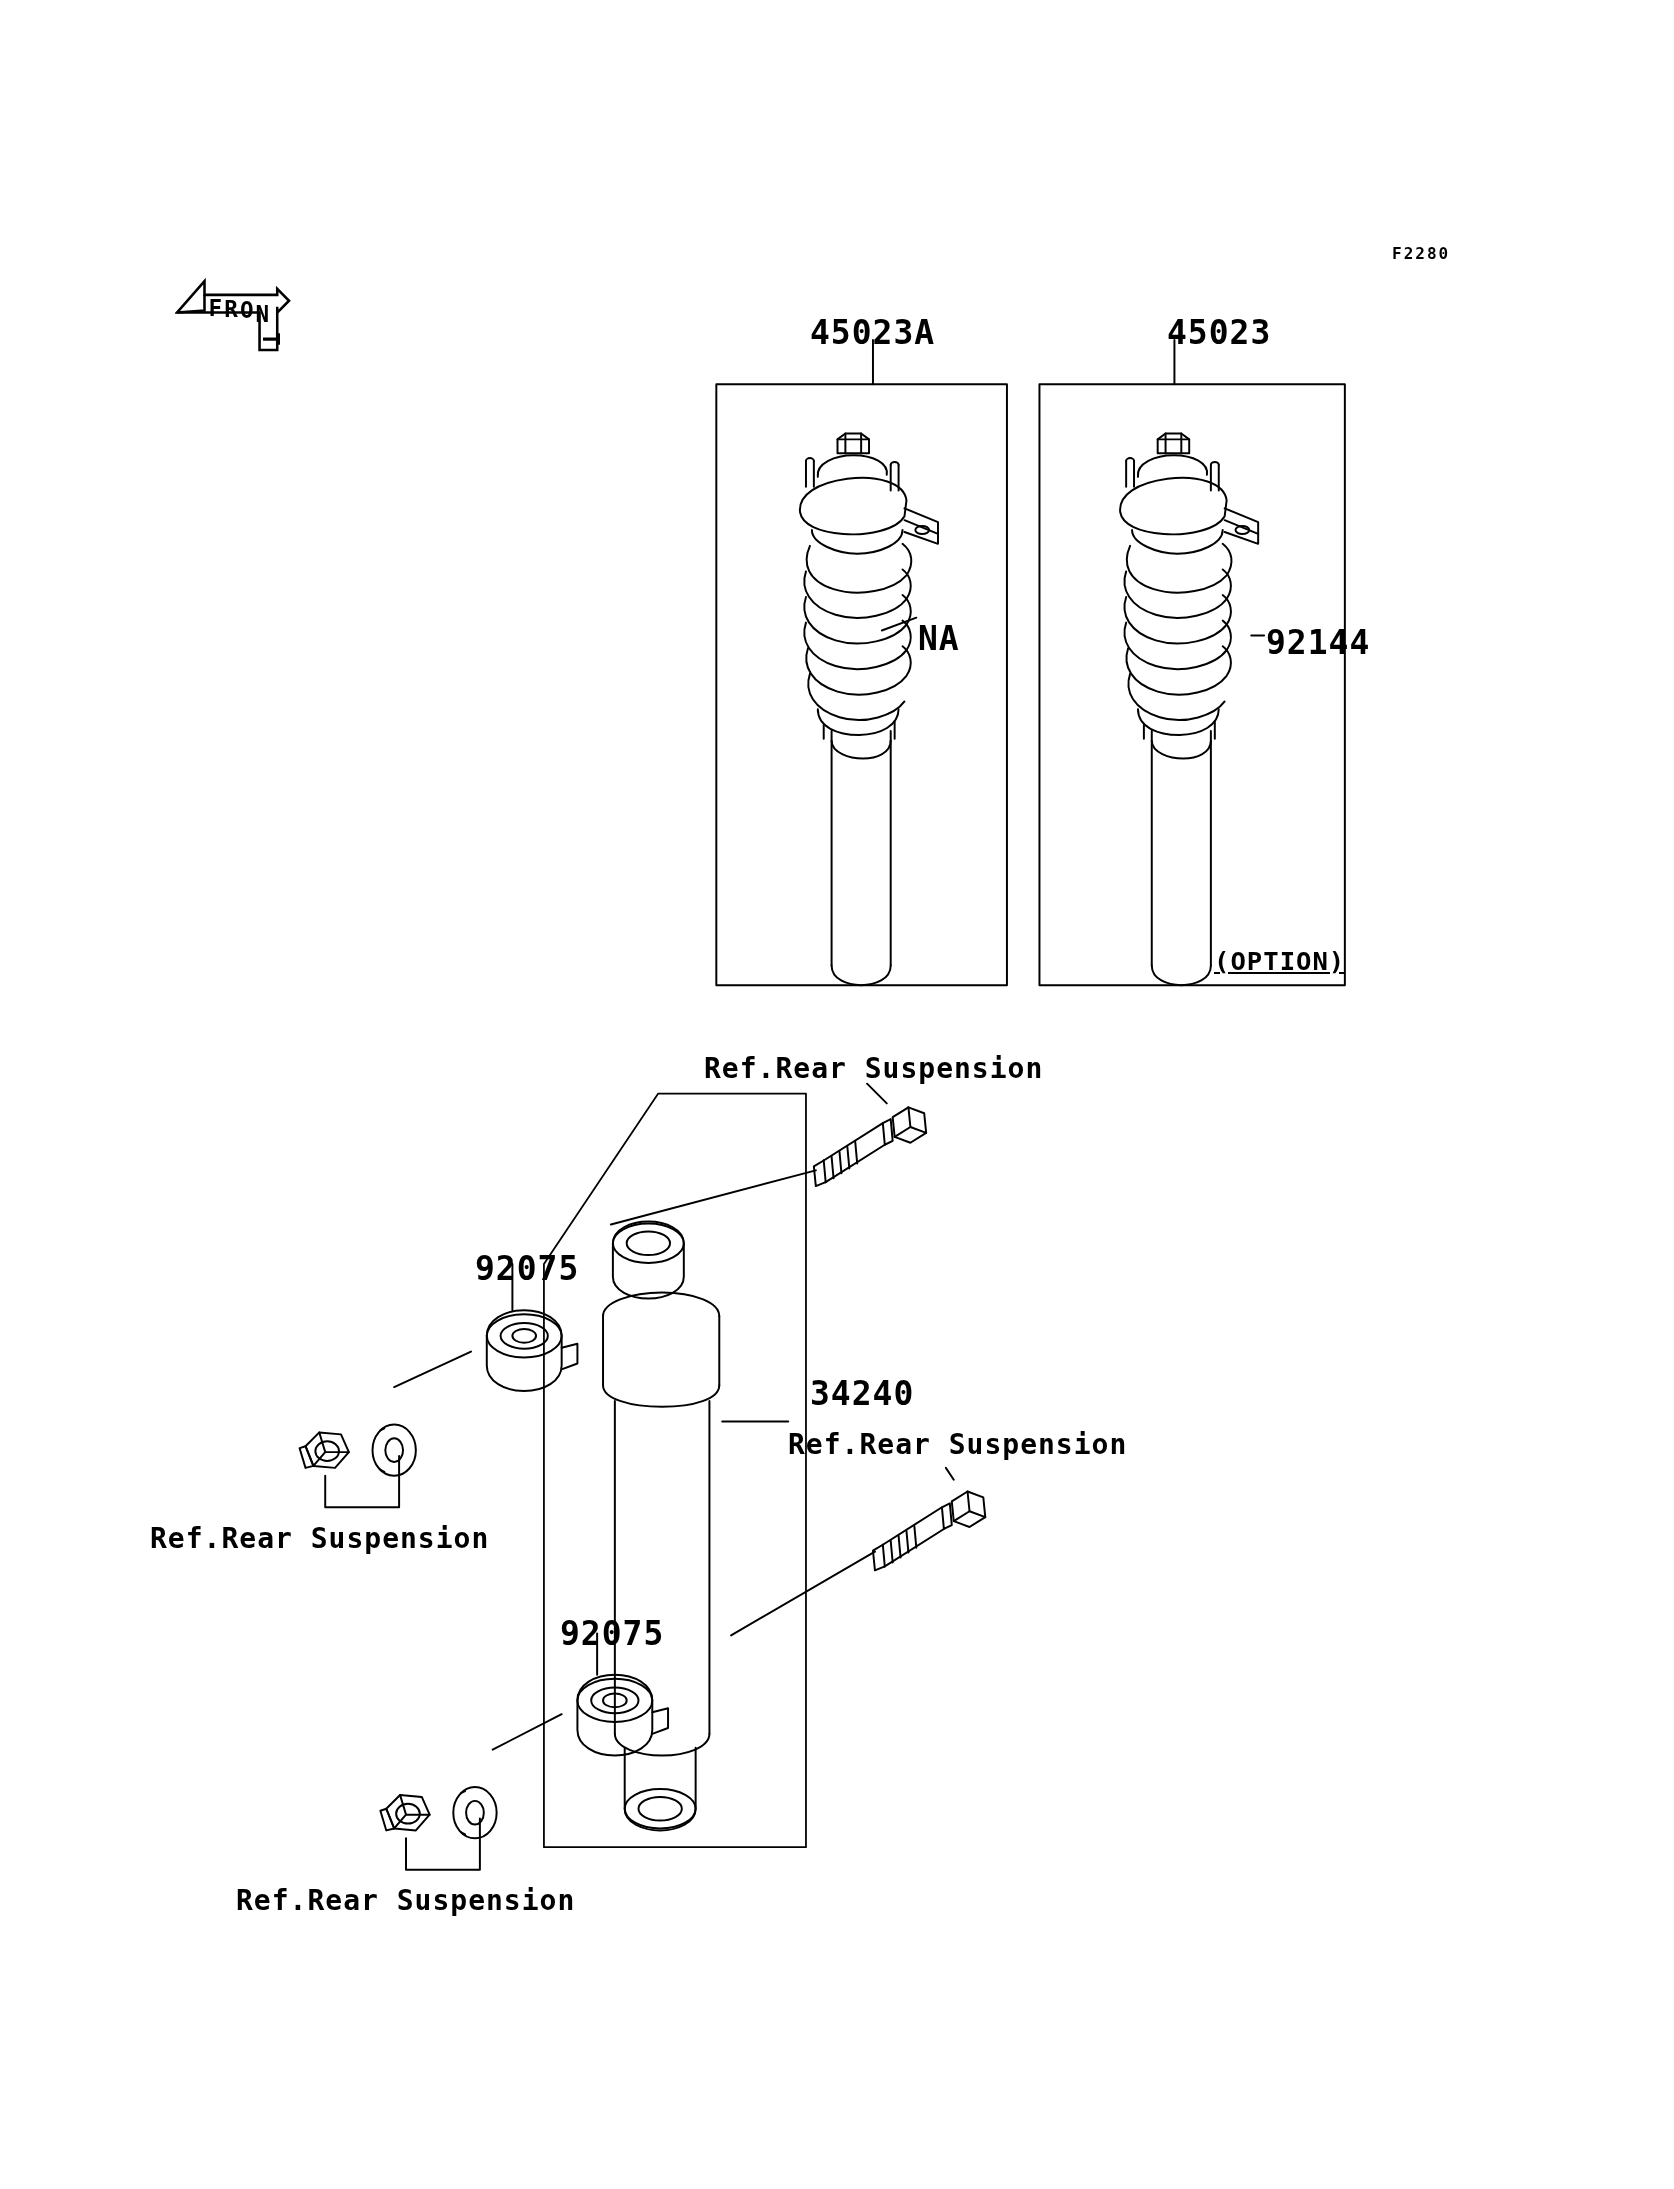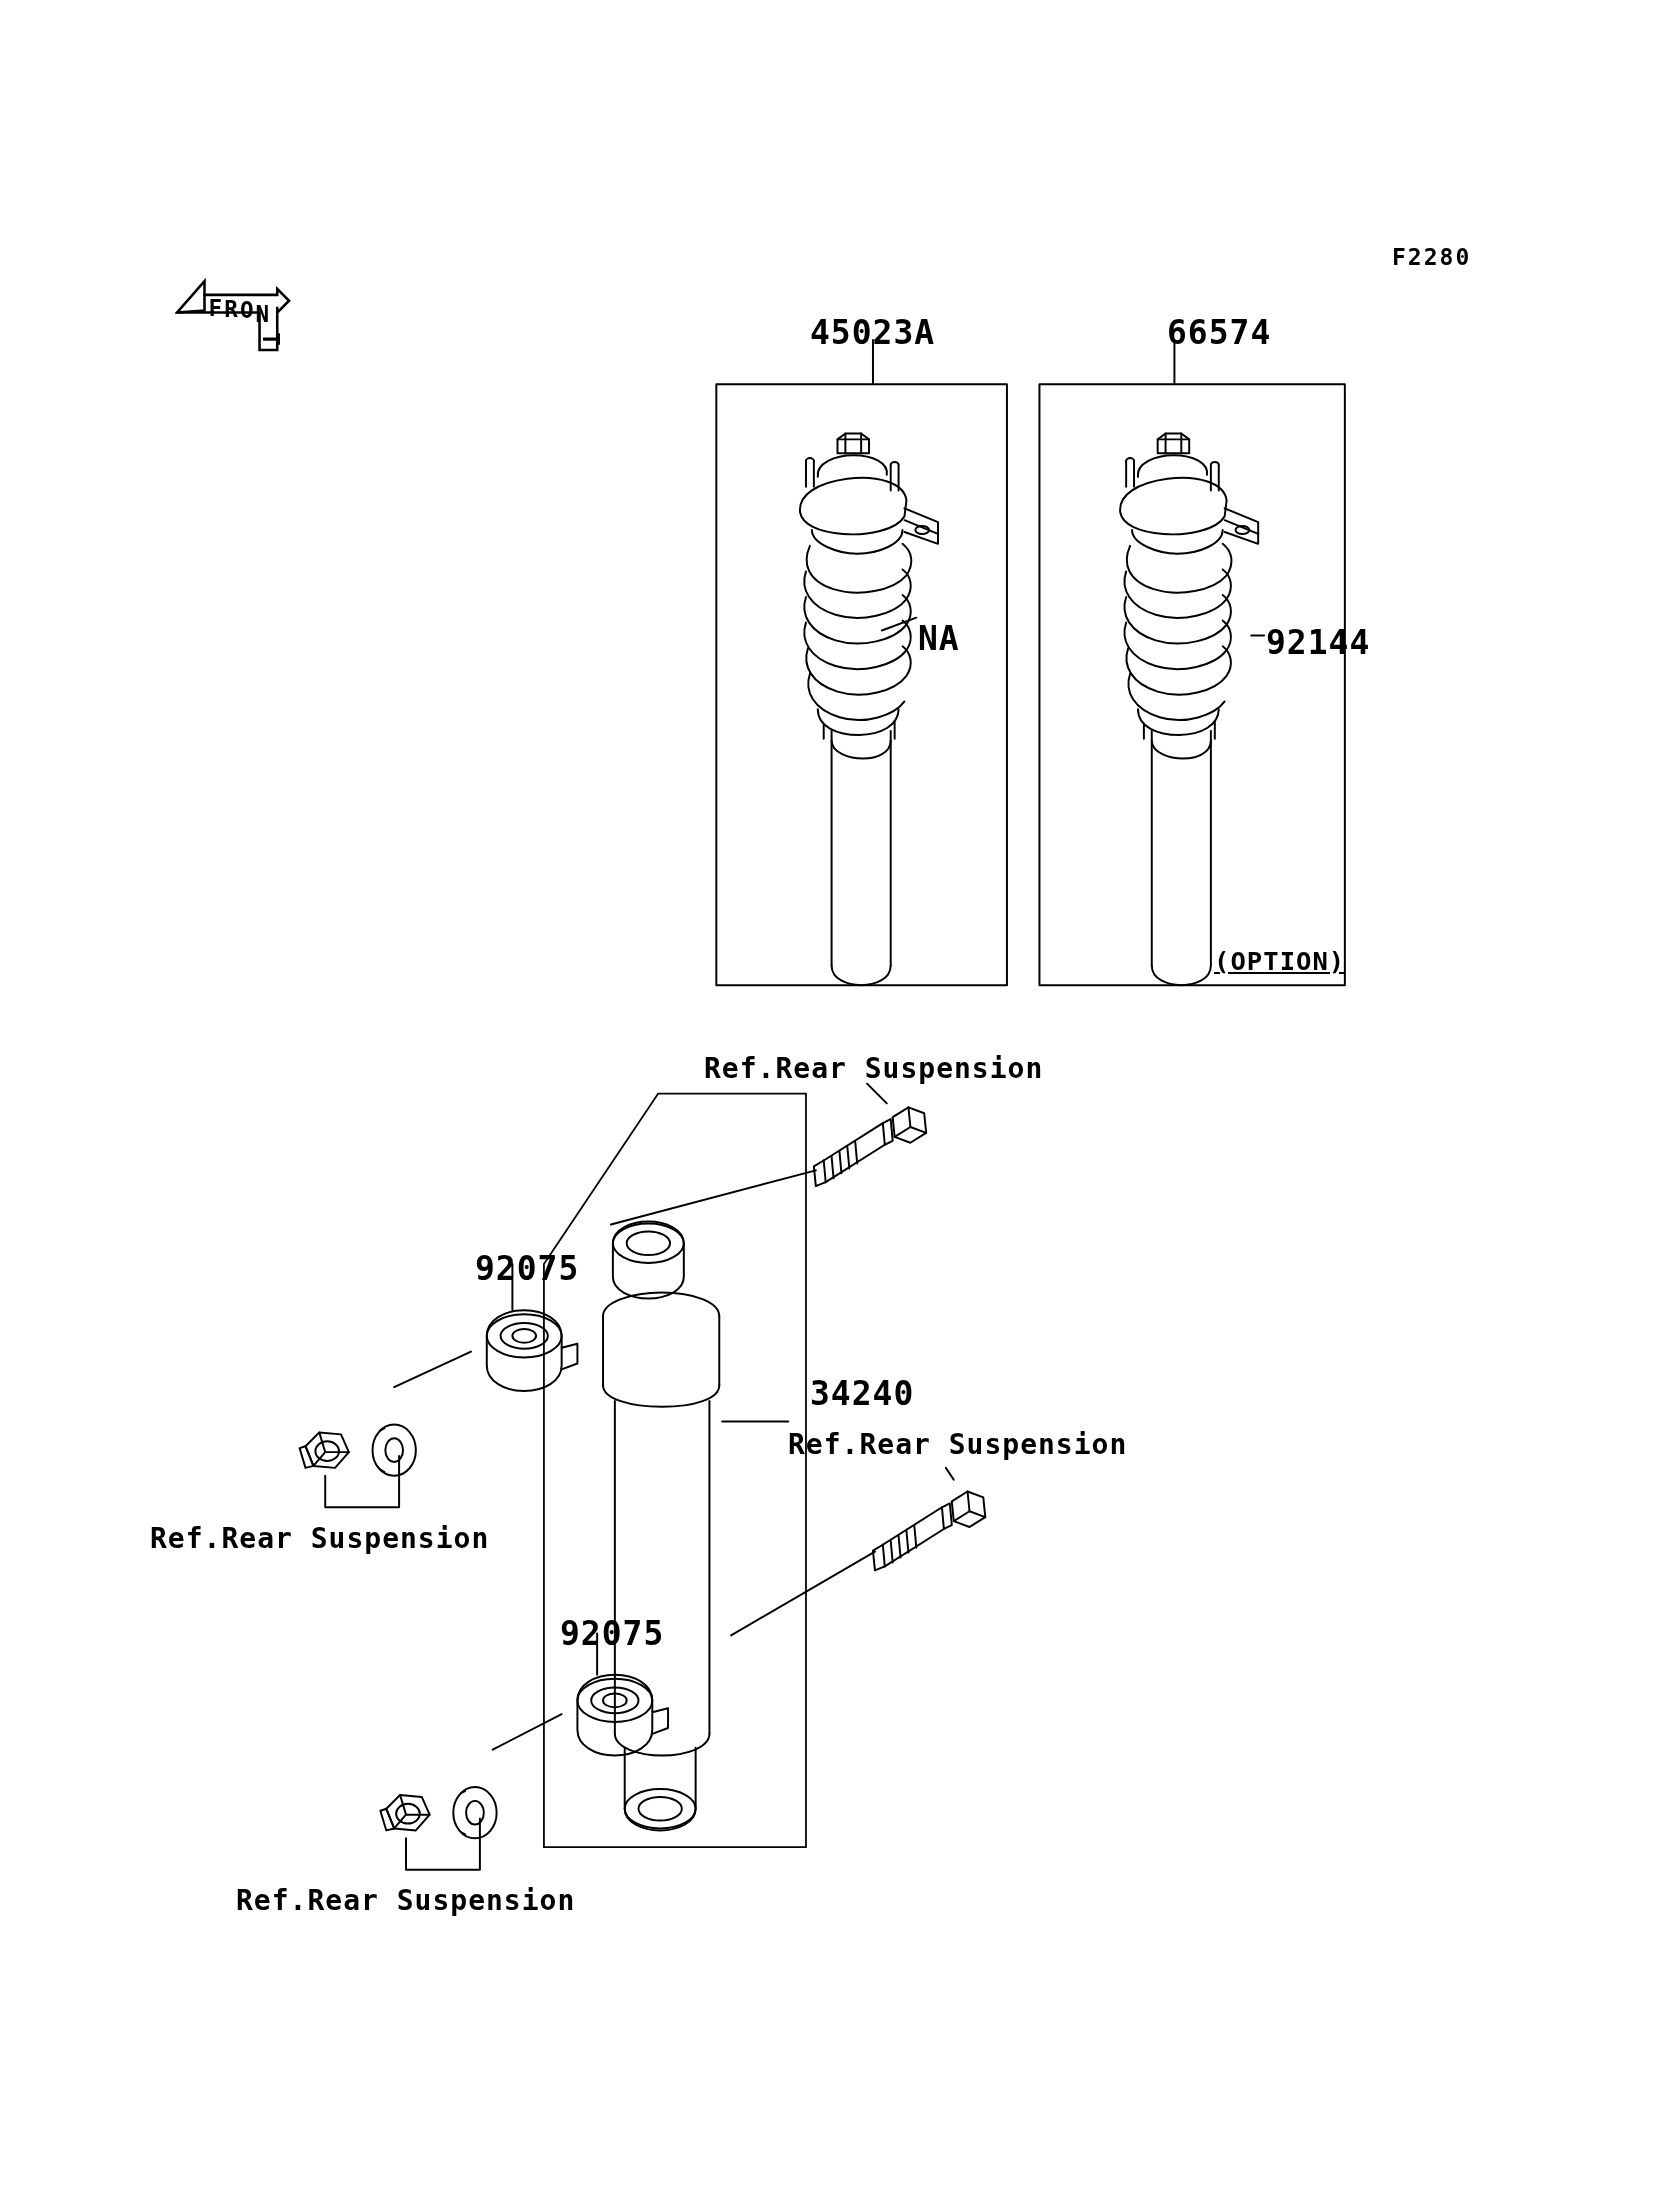--- a/index.html
+++ b/index.html
@@ -29,21 +29,21 @@
     white-space: nowrap;
     letter-spacing: 1px;
   }
   .lbl-code {
     font-size: 33px;
   }
   .lbl-ref {
     font-size: 28px;
   }
   .lbl-sheet {
-    font-size: 23px;
+    font-size: 16px;
     letter-spacing: 2px;
   }
   .lbl-opt {
     font-size: 25.6px;
   }
   .front-badge {
     position: absolute;
     left: 175px;
     top: 271px;
     width: 116px;
@@ -251,21 +251,21 @@
 
       <path d="M880 1100 L900 1120"></path>
 
       <path d="M960 1490 L968 1502"></path>
 
     </g>
   </svg>
 
   <div class="lbl lbl-code" style="left:810px; top:313px;">45023A</div>
 
-  <div class="lbl lbl-code" style="left:1167px; top:313px;">66574</div>
+  <div class="lbl lbl-code" style="left:1167px; top:313px;">45023</div>
 
   <div class="lbl lbl-code" style="left:918px; top:619px;">NA</div>
 
   <div class="lbl lbl-code" style="left:1266px; top:623px;text-align:center;">92144</div>
 
   <div class="lbl lbl-opt" style="left:1214px; top:946px;text-decoration:underline;">(OPTION)</div>
 
   <div class="lbl lbl-ref" style="left:704px; top:1052px;">Ref.Rear Suspension</div>
 
   <div class="lbl lbl-code" style="left:475px; top:1249px;">92075</div>

